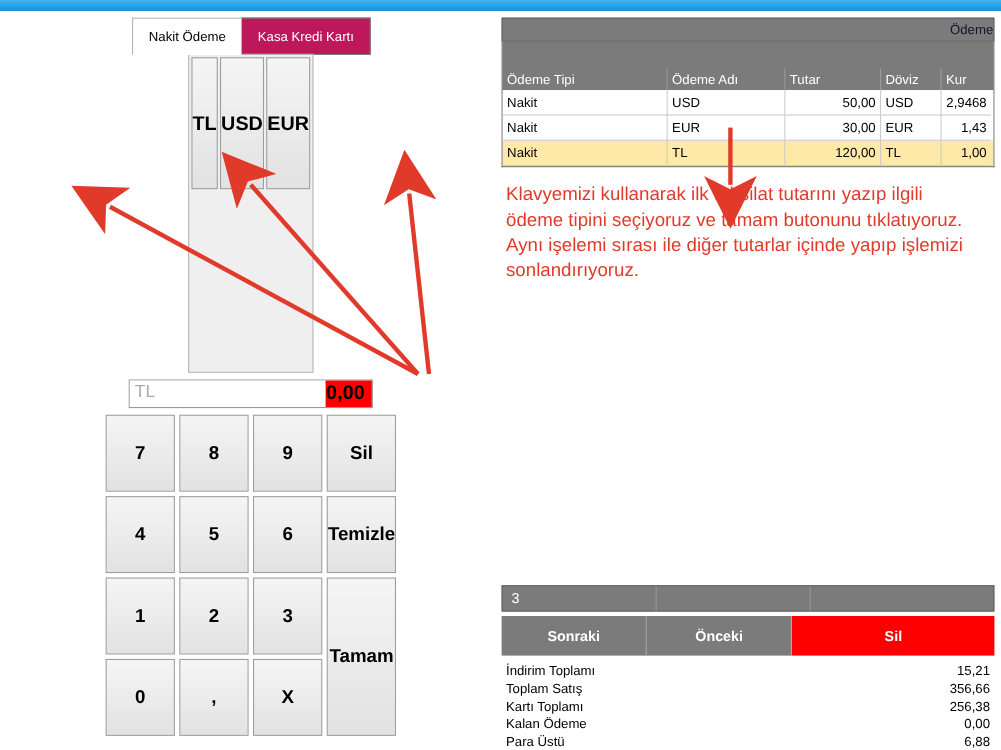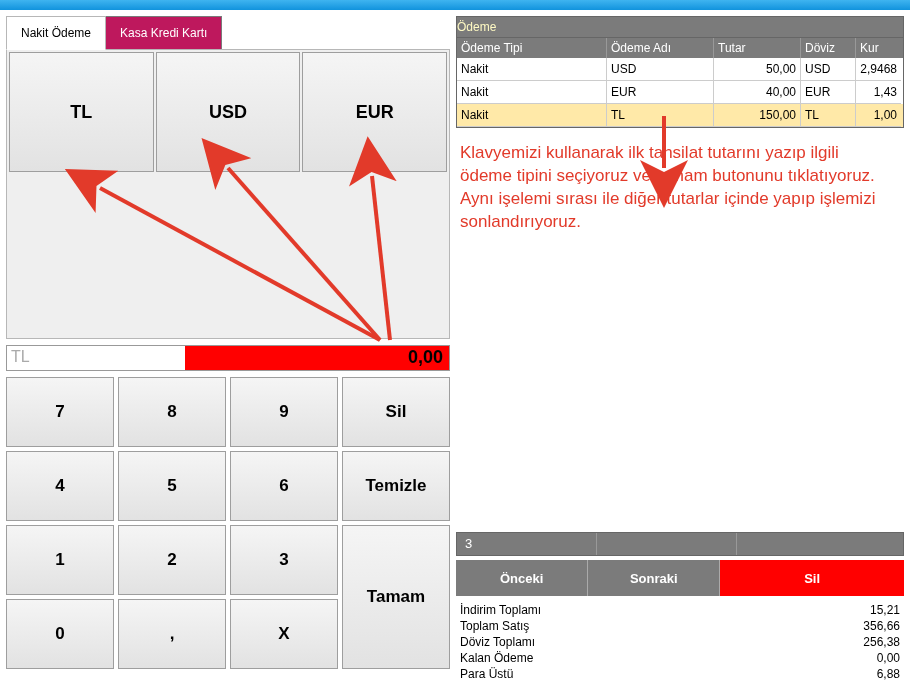--- a/index.html
+++ b/index.html
@@ -18,20 +18,21 @@
   }
   .main {
     display: flex;
     height: 672px;
   }
   .left {
     width: 456px;
     padding: 6px 6px 0 6px;
     display: flex;
     flex-direction: column;
+    align-items: center;
   }
   .right {
     width: 454px;
     padding: 6px 6px 0 0;
     display: flex;
     flex-direction: column;
   }
   
   .tabs {
     display: flex;
@@ -114,40 +115,41 @@
     font-size: 17px;
     font-weight: bold;
     cursor: pointer;
   }
   .key.tall {
     grid-row: span 2;
   }
   
   .pay-title {
     background: #7b7b7b;
-    color: #fef9c3;
-    text-align: left;
+    color: #0f172a;
+    text-align: right;
     font-size: 12px;
     padding: 3px 0;
     border: 1px solid #666;
   }
   .pay-table {
     border: 1px solid #666;
     border-top: none;
     font-size: 12px;
   }
   .pay-head {
     display: grid;
     grid-template-columns: 150px 107px 87px 55px 45px;
     background: #7b7b7b;
     color: #fff;
   }
   .pay-head > div {
     padding: 3px 4px;
     border-right: 1px solid #999;
+    margin-top: 24px;
   }
   .pay-head > div:last-child { border-right: none; }
   .pay-row {
     display: grid;
     grid-template-columns: 150px 107px 87px 55px 45px;
     background: #fff;
   }
   .pay-row > div {
     padding: 4px 4px;
     border-right: 1px solid #ccc;
@@ -270,56 +272,56 @@
       <div class="pay-row">
         <div>Nakit</div>
         <div>USD</div>
         <div class="ra">50,00</div>
         <div>USD</div>
         <div class="ra">2,9468</div>
       </div>
       <div class="pay-row">
         <div>Nakit</div>
         <div>EUR</div>
-        <div class="ra">40,00</div>
+        <div class="ra">30,00</div>
         <div>EUR</div>
         <div class="ra">1,43</div>
       </div>
       <div class="pay-row sel">
         <div>Nakit</div>
         <div>TL</div>
-        <div class="ra">150,00</div>
+        <div class="ra">120,00</div>
         <div>TL</div>
         <div class="ra">1,00</div>
       </div>
     </div>
 
     <div class="annotation">Klavyemizi kullanarak ilk tahsilat tutarını yazıp ilgili ödeme tipini seçiyoruz ve tamam butonunu tıklatıyoruz. Aynı işelemi sırası ile diğer tutarlar içinde yapıp işlemizi sonlandırıyoruz.</div>
 
     <div class="footer-count">
       <div class="count-bar">
         <div>3</div>
         <div></div>
       </div>
       <div class="nav-row">
+        <button class="nav-btn">Sonraki</button>
         <button class="nav-btn">Önceki</button>
-        <button class="nav-btn">Sonraki</button>
         <button class="nav-btn del">Sil</button>
       </div>
       <div class="totals">
         <div class="trow">
             <span>İndirim Toplamı</span>
             <span>15,21</span>
           </div>
         <div class="trow">
             <span>Toplam Satış</span>
             <span>356,66</span>
           </div>
         <div class="trow">
-            <span>Döviz Toplamı</span>
+            <span>Kartı Toplamı</span>
             <span>256,38</span>
           </div>
         <div class="trow">
             <span>Kalan Ödeme</span>
             <span>0,00</span>
           </div>
         <div class="trow">
             <span>Para Üstü</span>
             <span>6,88</span>
           </div>

